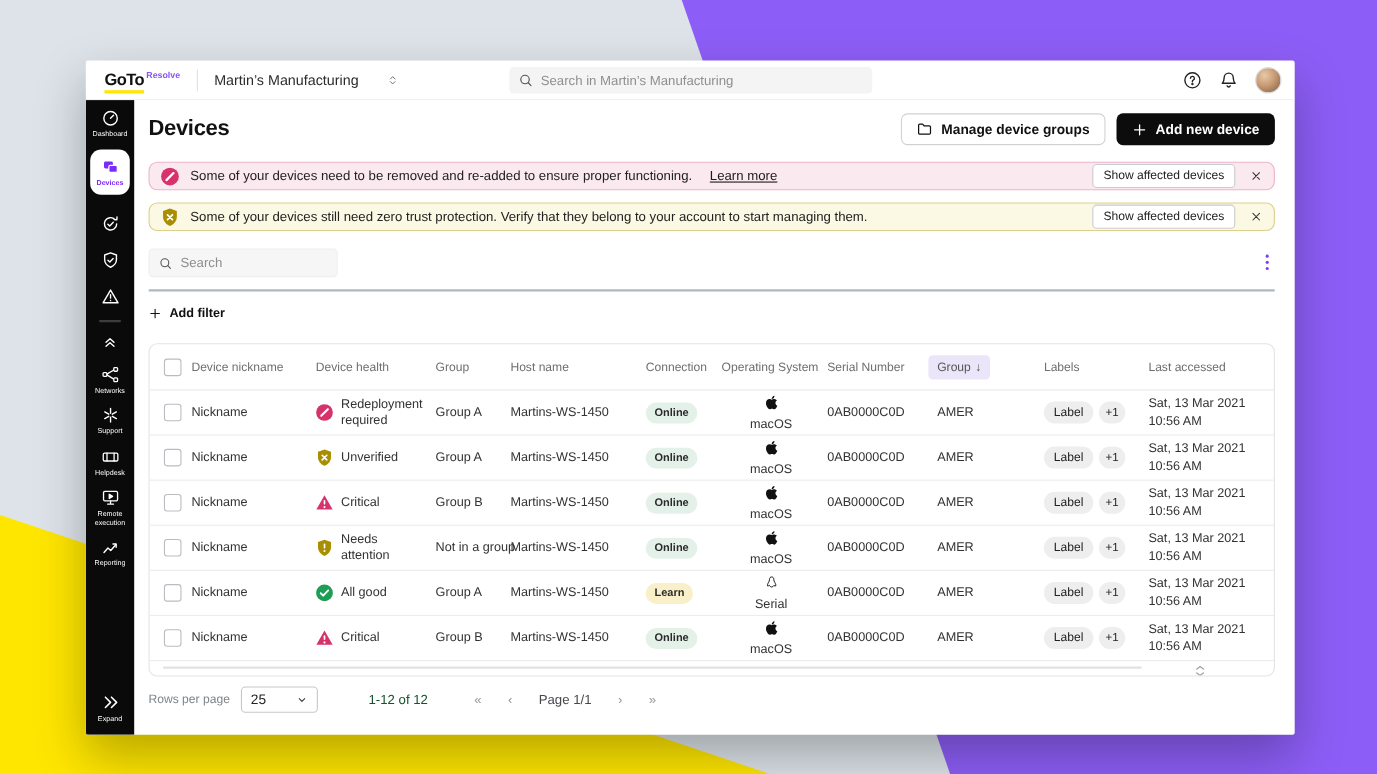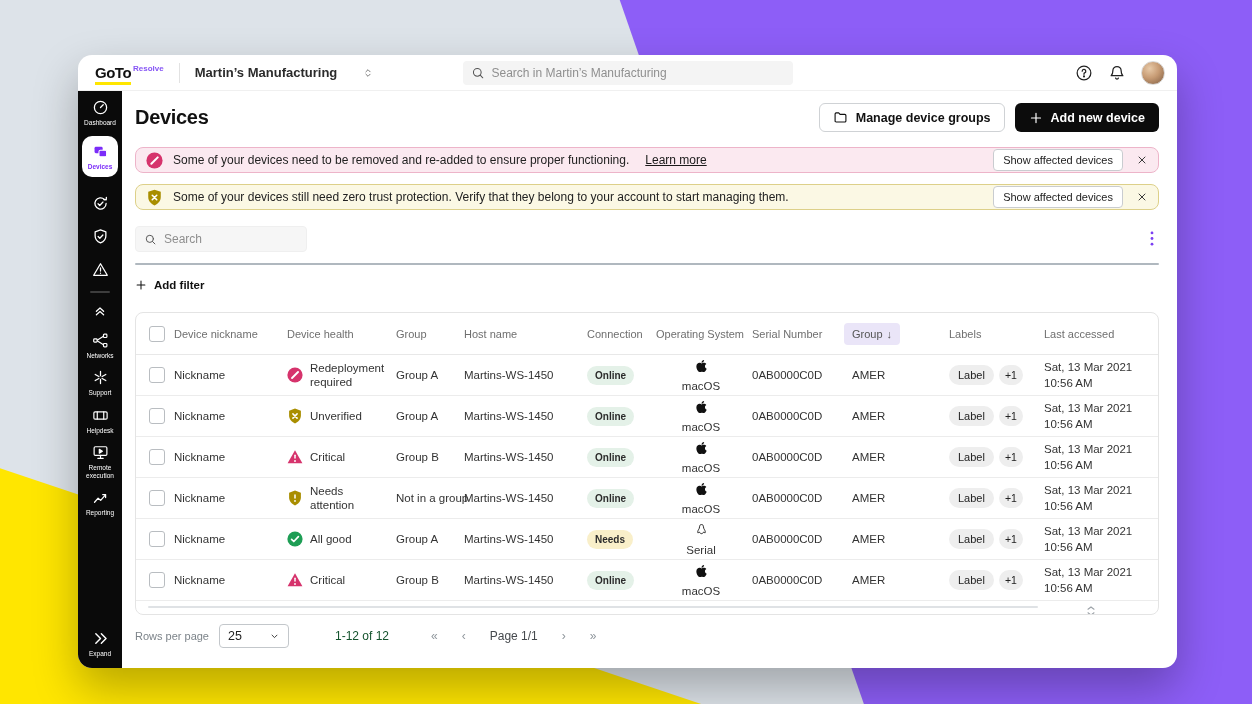--- a/index.html
+++ b/index.html
@@ -7,32 +7,32 @@
   body { background:#dde3e9; position:relative; }
 
   
   .bg-purple { position:absolute; inset:0; background:#8d5ef7;
     clip-path:polygon(49.5% 0, 100% 0, 100% 100%, 69% 100%); }
   .bg-yellow { position:absolute; inset:0; background:#ffe600;
     clip-path:polygon(0 66.5%, 56% 100%, 0 100%); }
 
   
   .window { position:absolute; left:78px; top:55px; width:1099px; height:613px;
-    background:#fff; border-radius:14px; overflow:hidden;
+    background:#fff; border-radius:2px; overflow:hidden;
     box-shadow:0 20px 45px rgba(0,0,0,.28); }
 
   
   .topbar { height:36px; display:flex; align-items:center; padding:0 12px 0 17px;
     border-bottom:1px solid #f0f0f0; position:relative; }
   .logo { display:flex; flex-direction:column; }
   .goto { font-size:15px; font-weight:800; letter-spacing:-.5px; color:#111;
     border-bottom:3px solid #ffe600; padding-bottom:1px; line-height:1; }
   .resolve { font-size:8px; font-weight:700; color:#8655f5; vertical-align:top; margin-left:2px; }
   .tb-div { width:1px; height:20px; background:#e2e2e2; margin:0 15px; }
-  .org { display:flex; align-items:center; gap:25px; font-size:13px; color:#2b2b2b; cursor:pointer;font-weight:bold; }
+  .org { display:flex; align-items:center; gap:25px; font-size:13px; color:#2b2b2b; cursor:pointer; }
   .org .ic { width:12px; height:20px; color:#6c6c6c; display:flex; flex-direction:column; justify-content:center; }
   .org .ic svg { width:12px; height:12px; }
   .g-search { position:absolute; left:50%; transform:translateX(-50%); top:6px;
     width:330px; height:24px; background:#f4f4f4; border-radius:4px;
     display:flex; align-items:center; padding:0 8px; gap:7px; }
   .g-search svg { width:14px; height:14px; color:#555; flex:none; }
   .g-search input { border:none; outline:none; background:transparent; font-size:12px;
     color:#333; width:100%; font-family:"Liberation Sans",sans-serif; }
   .g-search input::placeholder { color:#8f8f8f; }
   .tb-right { margin-left:auto; display:flex; align-items:center; gap:15px; }
@@ -579,21 +579,21 @@
       <span class="h-ic" style="color: rgb(30, 158, 85);">
                 <svg viewBox="0 0 16 16">
                   <circle cx="8" cy="8" r="7.6" fill="currentColor"></circle>
                   <path d="M4.6 8.3l2.2 2.2 4.6-4.8" stroke="#fff" stroke-width="1.7" fill="none" stroke-linecap="round" stroke-linejoin="round"></path>
                 </svg>
               </span>
       <span class="h-lab">All good</span>
     </div>
     <div class="cell nowrap">Group A</div>
     <div class="cell nowrap">Martins-WS-1450</div>
-    <div class="cell"><span class="conn conn-busy">Needs</span></div>
+    <div class="cell"><span class="conn conn-busy">Learn</span></div>
     <div class="cell os-cell">
       <span class="os-ic">
                 <svg viewBox="0 0 16 16" fill="none" stroke="currentColor" stroke-width="1.1" stroke-linejoin="round">
                   <path d="M8 1.3c-1.7 0-2.4 1.2-2.4 2.7 0 1.4-.5 2.4-1.3 3.7-.7 1.2-1.2 2.5-.8 3.7.4-.2.9-.2 1.2-.1.3-.9.8-.9 1.1-.2.5.9 1.3 1.4 2.2 1.4s1.7-.5 2.2-1.4c.3-.7.8-.7 1.1.2.3-.1.8-.1 1.2.1.4-1.2-.1-2.5-.8-3.7-.8-1.3-1.3-2.3-1.3-3.7 0-1.5-.7-2.7-2.4-2.7z"></path>
                 </svg>
               </span>
       <span>Serial</span>
     </div>
     <div class="cell nowrap">0AB0000C0D</div>
     <div class="cell nowrap">AMER</div>

